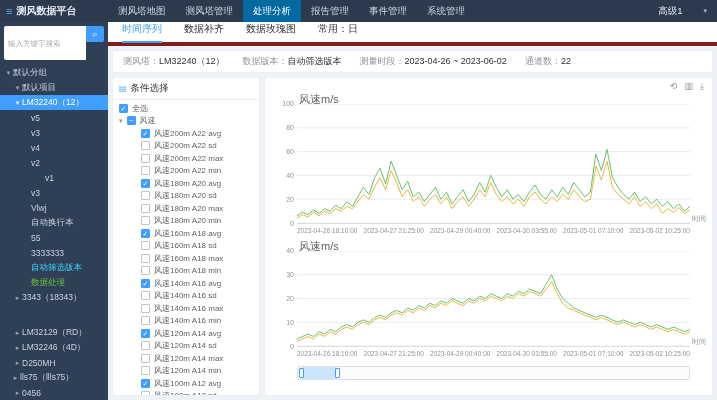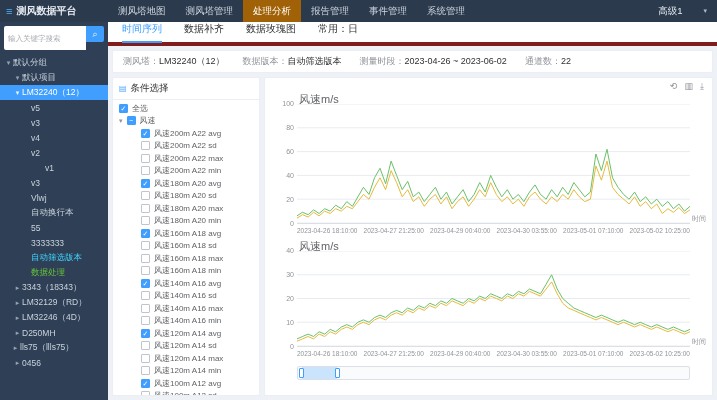--- a/index.html
+++ b/index.html
@@ -6,31 +6,31 @@
   html,body{width:717px;height:400px;overflow:hidden}
   body{font-family:"Liberation Sans","DejaVu Sans",sans-serif;font-size:10px;color:#303133;background:#eef1f5}
   .app{width:717px;height:400px;display:flex;flex-direction:column}
 
   
   .navbar{height:22px;flex:0 0 22px;background:#2b3a4d;display:flex;align-items:center;color:#e4e9f0}
   .logo{width:108px;flex:0 0 108px;display:flex;align-items:center;gap:4px;padding-left:6px;font-weight:bold;font-size:10px;white-space:nowrap}
   .logo-icon{color:#4db3ff;font-size:11px}
   .nav-items{display:flex;height:100%}
   .nav-item{padding:0 10px;display:flex;align-items:center;font-size:9.5px;color:#cfd6df;cursor:pointer;white-space:nowrap}
-  .nav-item.active{background:#a16207;color:#fff}
+  .nav-item.active{background:#0369a1;color:#fff}
   .nav-user{margin-left:auto;padding-right:10px;font-size:9.5px;display:flex;align-items:center;gap:21px;cursor:pointer}
   .chev{font-size:7px;color:#aeb9c6}
 
   
   .body{flex:1;display:flex;min-height:0}
 
   
   .sidebar{width:108px;flex:0 0 108px;background:#2f4056;display:flex;flex-direction:column;min-height:0}
   .search-row{display:flex;padding:4px 4px 3px}
-  .search-input{flex:1;min-width:0;height:24px;border:none;background:#fff;font-size:7.5px;padding:0 4px;border-radius:2px 0 0 2px;outline:none;color:#333}
+  .search-input{flex:1;min-width:0;height:34px;border:none;background:#fff;font-size:7.5px;padding:0 4px;border-radius:2px 0 0 2px;outline:none;color:#333}
   .search-input::placeholder{color:#a8abb2}
   .search-btn{width:18px;height:16px;background:#409eff;color:#fff;border:none;border-radius:0 2px 2px 0;font-size:9px;line-height:14px;cursor:pointer}
   .tree{flex:1;overflow:hidden;padding-top:2px}
   .tree-row{height:15px;display:flex;align-items:center;color:#c9d2dd;font-size:8.5px;white-space:nowrap;cursor:pointer}
   .tree-row.sel{background:#409eff;color:#fff}
   .tree-row.cyan{color:#3fd3ff}
   .tree-row.green{color:#67c23a}
   .caret{width:9px;font-size:7px;color:#93a2b3;text-align:center;flex:0 0 9px}
   .tree-row.sel .caret{color:#eaf3ff}
 
@@ -172,21 +172,21 @@
             <span>自动筛选版本</span>
           </div>
           <div class="tree-row green" style="padding-left: 22px;">
             <span class="caret"></span>
             <span>数据处理</span>
           </div>
           <div class="tree-row" style="padding-left: 13px;">
             <span class="caret">▸</span>
             <span>3343（18343）</span>
           </div>
-          <div class="tree-row" style="padding-left: 13px;">
+          <div class="tree-row" style="padding-left: 13px; margin-top: 20px;">
             <span class="caret">▸</span>
             <span>LM32129（RD）</span>
           </div>
           <div class="tree-row" style="padding-left: 13px;">
             <span class="caret">▸</span>
             <span>LM32246（4D）</span>
           </div>
           <div class="tree-row" style="padding-left: 13px;">
             <span class="caret">▸</span>
             <span>D250MH</span>

